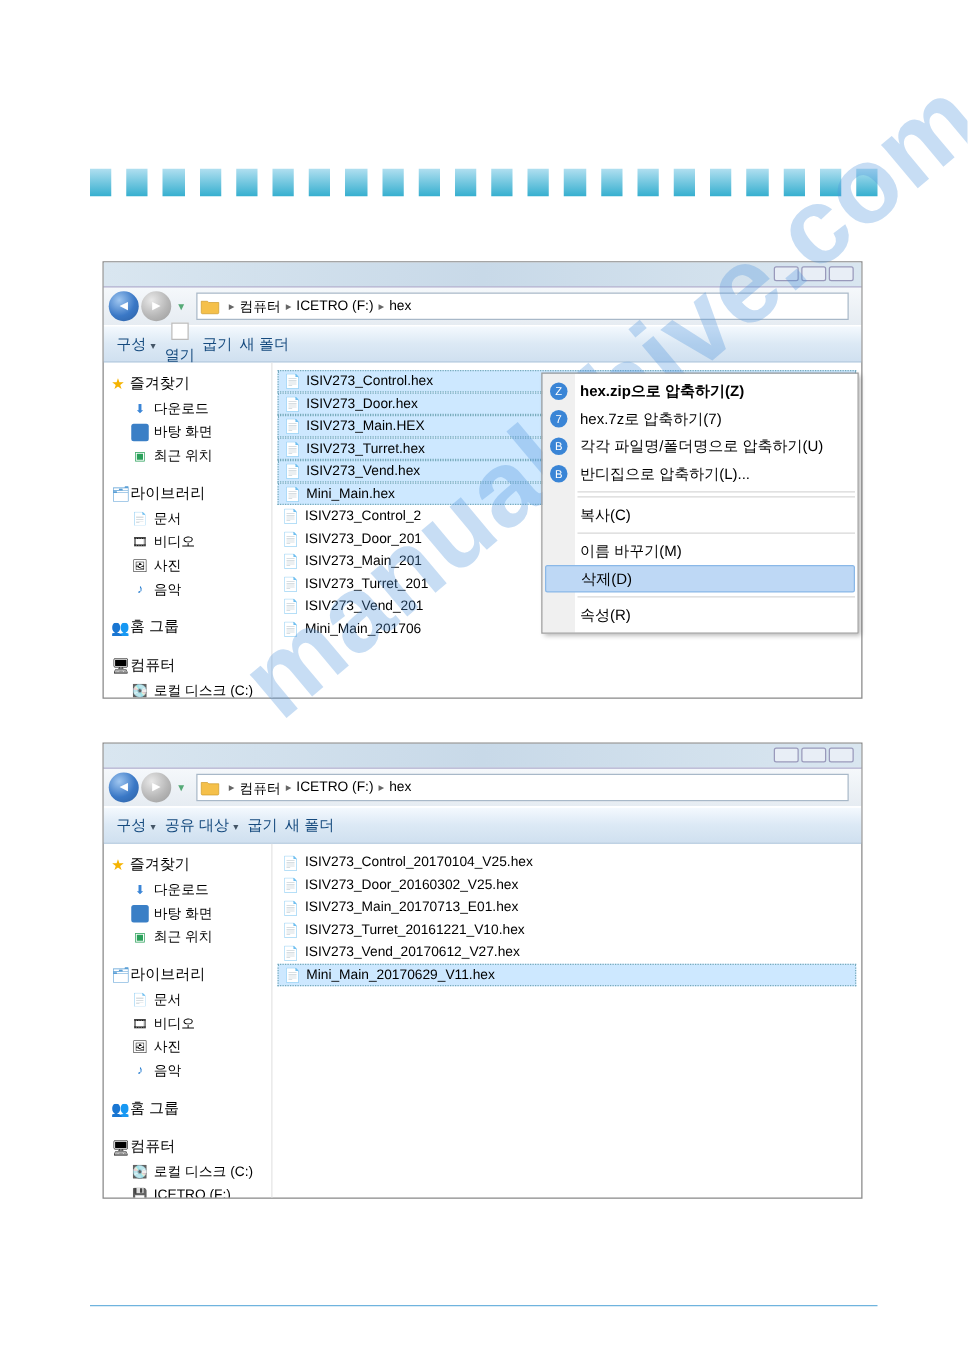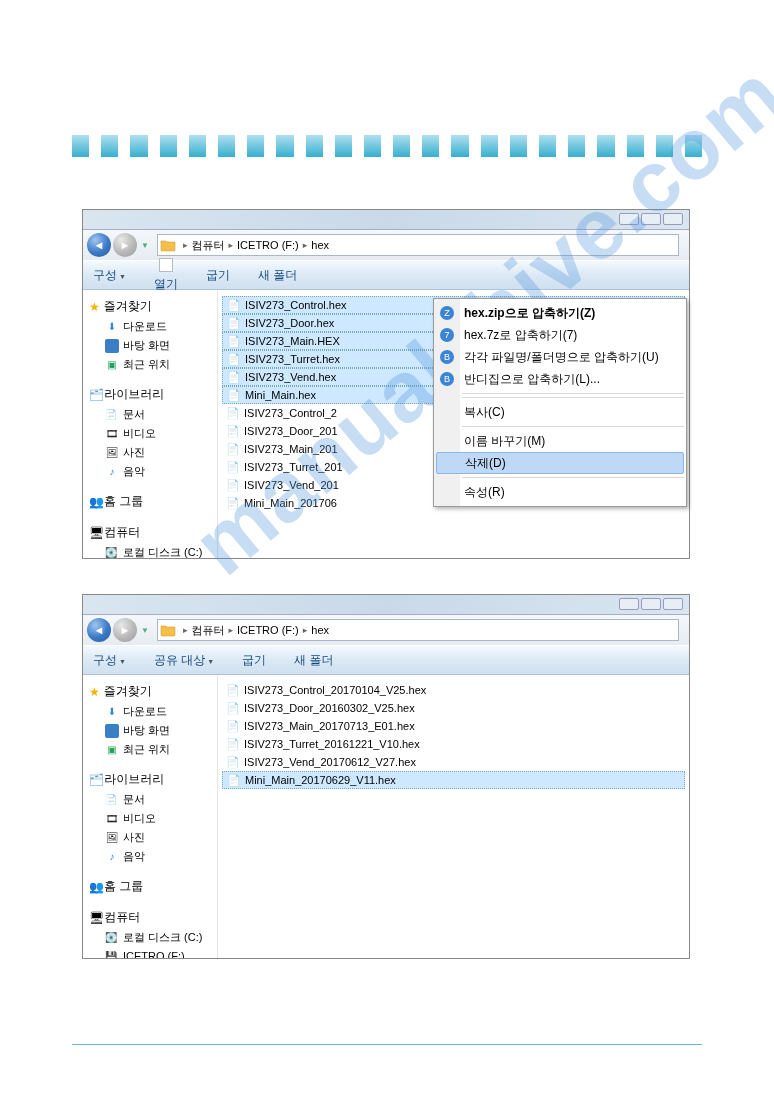--- a/index.html
+++ b/index.html
@@ -17,21 +17,21 @@
 .titlebar-blur .controls span { width: 20px; height: 12px; background: #e8eef6; border: 1px solid #99b; border-radius: 2px; }
 
 .nav-row { height: 30px; background: linear-gradient(#f5f8fb, #e6ecf2); display: flex; align-items: center; padding: 0 4px; }
 .nav-btn { width: 24px; height: 24px; border-radius: 50%; background: radial-gradient(circle at 35% 30%, #9fc6f0, #3a78c6 55%, #2c5fa1); margin-right: 2px; display: flex; align-items: center; justify-content: center; color: #fff; font-size: 11px; }
 .nav-btn.disabled { background: radial-gradient(circle at 35% 30%, #e8e8e8, #b8b8b8 55%, #999); }
 .nav-dd { width: 12px; height: 22px; display: flex; align-items: center; justify-content: center; color: #5a7; font-size: 8px; }
 .breadcrumb-bar { flex: 1; height: 22px; margin: 0 6px; background: #fff; border: 1px solid #a8b8c8; display: flex; align-items: center; padding: 0 2px; font-size: 11px; }
 .bc-folder { display: inline-flex; align-items: center; justify-content: center; margin-right: 3px; }
 .bc-sep { margin: 0 4px; color: #666; font-size: 9px; }
 
-.toolbar { height: 30px; background: linear-gradient(#f4f9fe, #dce9f5 50%, #d0e0f0); border-top: 1px solid #fff; border-bottom: 1px solid #aac4dc; display: flex; align-items: center; padding: 0 10px; gap: 28px; font-size: 12px; color: #154a7e; }
+.toolbar { height: 30px; background: linear-gradient(#f4f9fe, #dce9f5 50%, #d0e0f0); border-top: 1px solid #fff; border-bottom: 1px solid #aac4dc; display: flex; align-items: center; padding: 0 10px; gap: 6px; font-size: 12px; color: #154a7e; }
 .toolbar .tbtn { cursor: default; }
 .toolbar .tbtn:after { content: " ▼"; font-size: 7px; color: #456; }
 .toolbar .open-doc { display: inline-flex; align-items: center; gap: 4px; flex-direction: column; }
 
 .body-split { display: flex; height: calc(100% - 80px); }
 .sidebar { width: 135px; border-right: 1px solid #e5e5e5; padding: 6px 0; overflow: hidden; }
 .content { flex: 1; padding: 6px 4px; position: relative; font-size: 11px; }
 
 .sb-group { font-size: 12px; margin-bottom: 10px; }
 .sb-group .sb-head { display: flex; align-items: center; padding: 2px 6px; cursor: default; }

